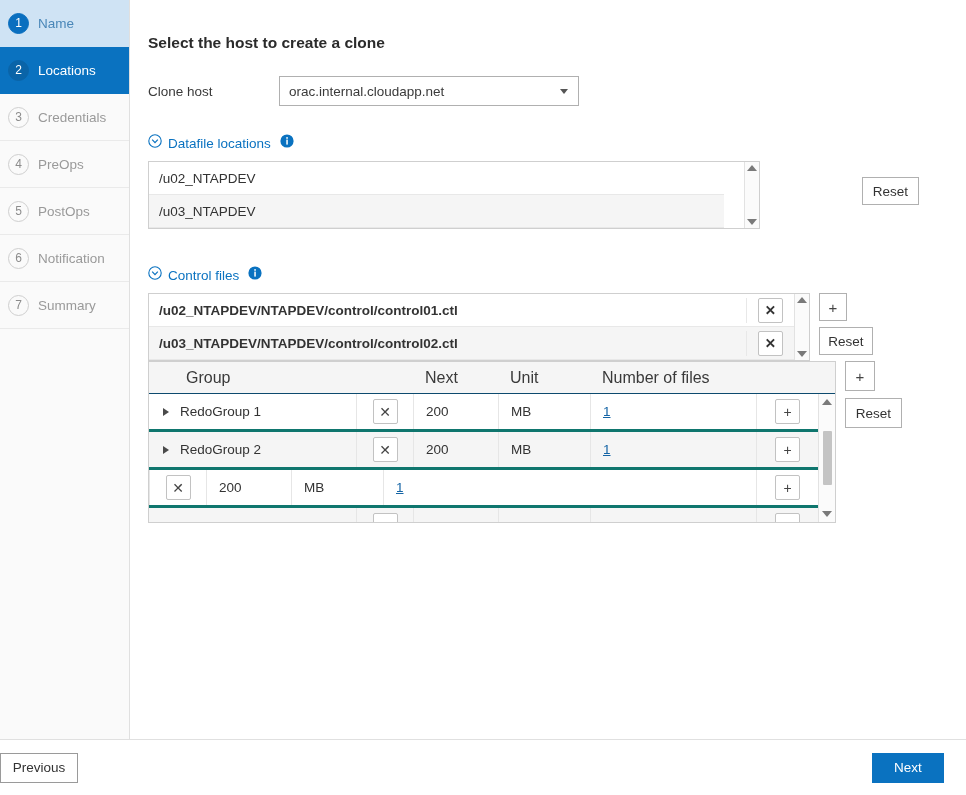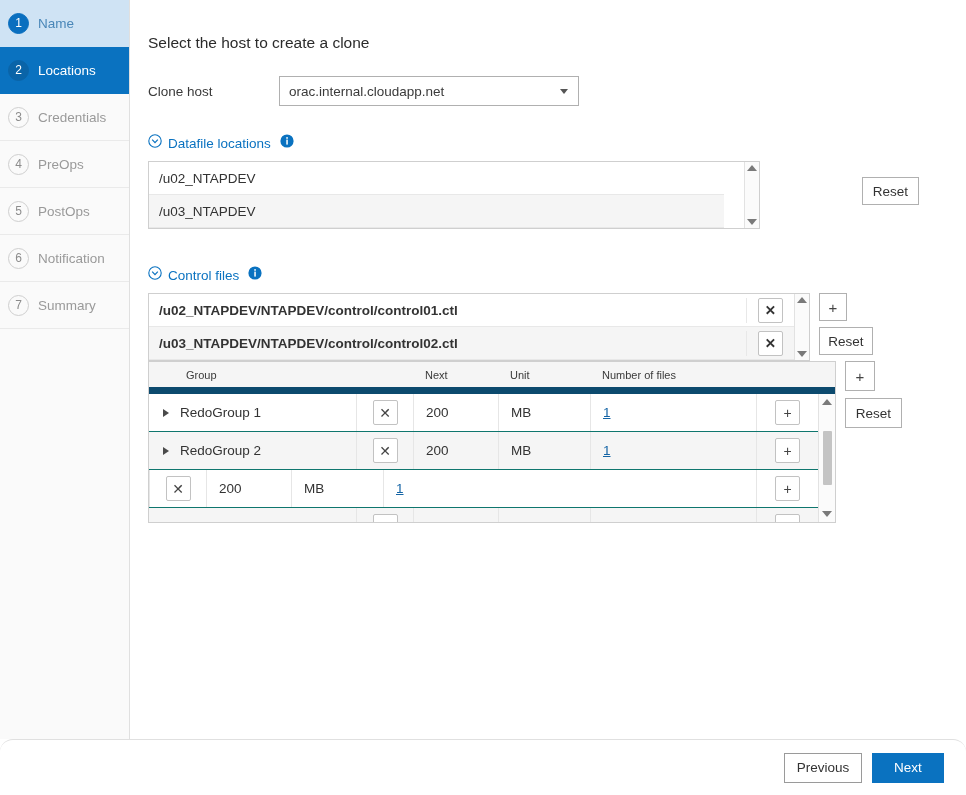--- a/index.html
+++ b/index.html
@@ -83,21 +83,21 @@
 
   
   .main {
     flex: 1; min-width: 0;
     padding: 34px 0 0 18px;
     position: relative;
     overflow: hidden;
   }
   .page-heading {
     font-size: 15.5px; color: #2b2b2b;
-    margin: 0 0 24px 0; font-weight: normal;
+    margin: 0 0 24px 0; font-weight: bold;
   }
 
   
   .host-row { display: flex; align-items: center; margin-bottom: 28px; }
   .host-label { font-size: 13.5px; color: #3a3a3a; width: 131px; }
   .select-box {
     width: 300px; height: 30px;
     border: 1px solid #b0b0b0; background: #fff;
     display: flex; align-items: center;
     padding: 0 9px; font-size: 13.5px; color: #3a3a3a;
@@ -191,28 +191,28 @@
 
   
   .redo-wrap { display: flex; align-items: flex-start; }
   .redo-box {
     width: 688px; height: 162px;
     border: 1px solid #cfcfcf; background: #fff;
     display: flex; flex-direction: column; overflow: hidden;
   }
   .redo-head {
     display: flex; height: 32px; align-items: center;
-    background: #f5f5f5; border-bottom: 7px solid #0c4a6e;
-    font-size: 11px; color: #3a3a3a;
+    background: #f5f5f5; border-bottom: 1px solid #0c4a6e;
+    font-size: 16px; color: #3a3a3a;
   }
   .redo-body { flex: 1; display: flex; overflow: hidden; }
   .redo-rows { flex: 1; }
   .rrow {
     display: flex; height: 38px; align-items: stretch;
-    border-bottom: 1px solid #0f766e;
+    border-bottom: 3px solid #0f766e;
     font-size: 13.5px; color: #333;
   }
   .rrow.alt { background: #f5f5f5; }
   .c-group { width: 207px; display: flex; align-items: center; padding-left: 14px; flex: 0 0 auto; }
   .c-x      { width: 57px; display: flex; align-items: center; justify-content: center;
               border-left: 1px solid #e6e6e6; flex: 0 0 auto; }
   .c-size   { width: 85px; display: flex; align-items: center; padding-left: 12px;
               border-left: 1px solid #e6e6e6; flex: 0 0 auto; }
   .c-unit   { width: 92px; display: flex; align-items: center; padding-left: 12px;
               border-left: 1px solid #e6e6e6; flex: 0 0 auto; }
@@ -250,22 +250,22 @@
   .thumb { width: 9px; height: 54px; background: #c4c4c4; border-radius: 1px; }
   .redo-sidebtns { margin-left: 9px; display: flex; flex-direction: column; gap: 7px; }
   .redo-sidebtns .btn-plus { width: 30px; height: 30px; }
   .redo-sidebtns .btn-reset { width: 57px; height: 30px; }
 
   
   .footer {
     height: 56px; min-height: 56px;
     border-top: 1px solid #e0e0e0;
     background: #fff;
-    display: flex; align-items: center; justify-content: flex-end;
-    padding-right: 22px; gap: 10px; border-radius: 13px;
+    display: flex; align-items: center; justify-content: space-between;
+    padding-right: 22px; gap: 10px;
   }
   .btn-prev {
     width: 78px; height: 30px;
     border: 1px solid #9a9a9a; background: #fff;
     font-size: 13.5px; color: #333;
     display: flex; align-items: center; justify-content: center; cursor: pointer;
   }
   .btn-next {
     width: 72px; height: 30px;
     background: #0a72c0; border: 1px solid #0a72c0; color: #fff;

